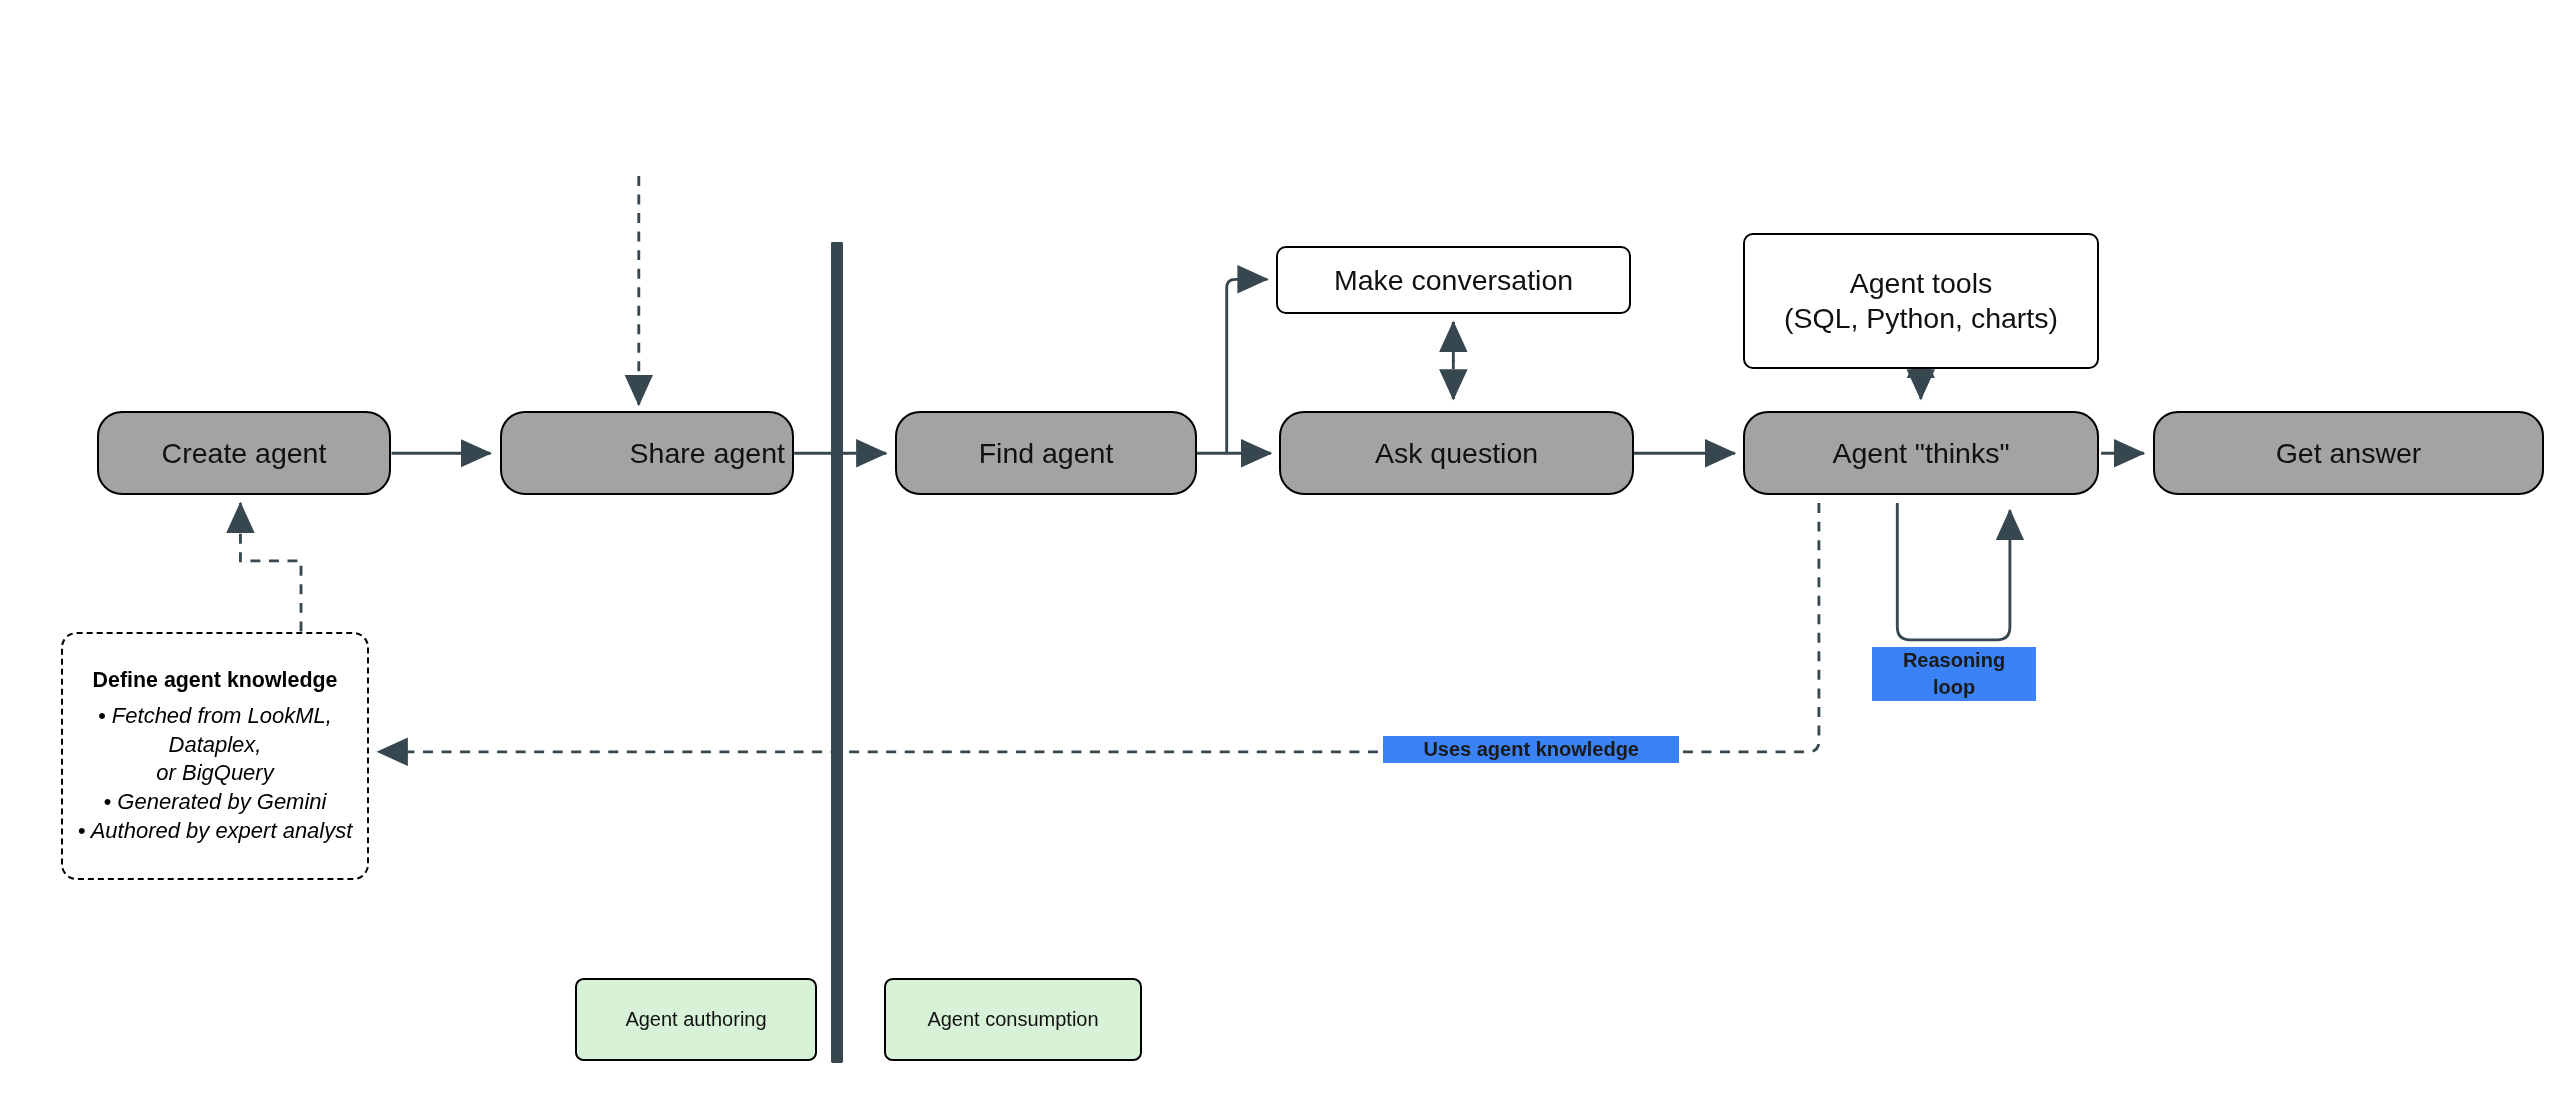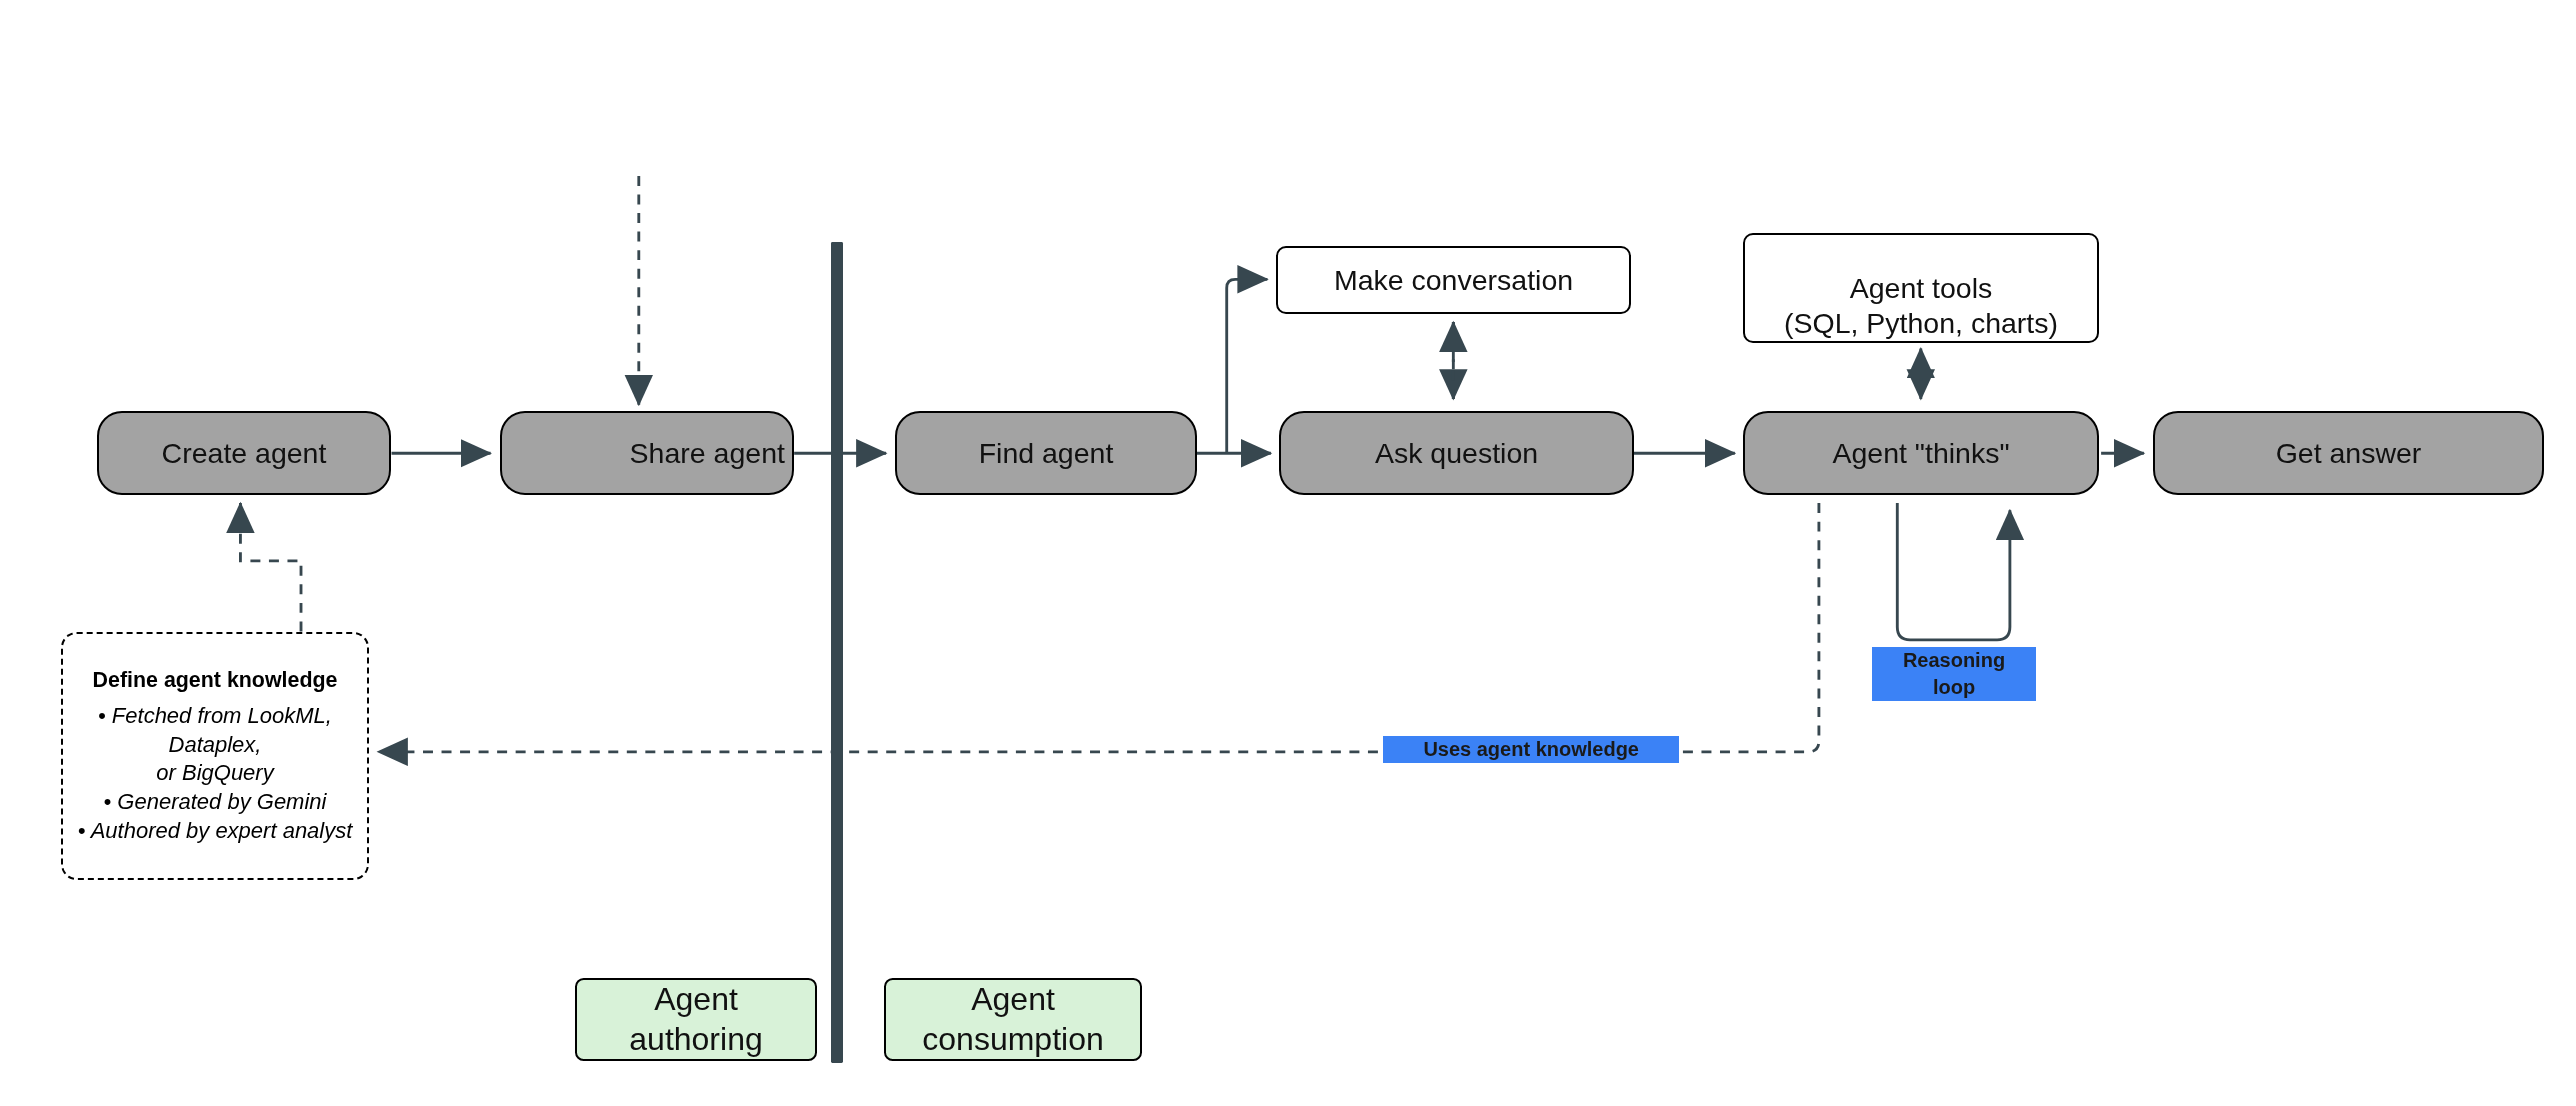--- a/index.html
+++ b/index.html
@@ -9,21 +9,21 @@
 
   .node{position:absolute;box-sizing:border-box;display:flex;align-items:center;
         justify-content:center;text-align:center;border:2.9px solid #000000;
         border-radius:10px;color:#111111;line-height:1.22;}
   .node.blue{background:#a3a3a3;border-radius:25px;}
   .node.white{background:#ffffff;}
   .node.green{background:#d8f2d8;border-width:2.9px;border-radius:8.6px;}
   .node .lbl{padding:0 7.1px;white-space:pre-line;}
 
   .f40{font-size:28.5px;}
-  .f34{font-size:32px;}
+  .f34{font-size:20px;}
 
   .annot{position:absolute;box-sizing:border-box;border:2.1px dashed #000000;
          background:#ffffff;display:flex;flex-direction:column;align-items:center;
          justify-content:center;text-align:center;color:#000000;}
   .annot.rounded{border-radius:15.7px;border-width:2.9px;}
   .annot .hd{font-weight:bold;font-size:21.4px;line-height:1.25;}
   .annot .it{font-style:italic;font-size:22px;line-height:1.3;}
   .annot .li{font-style:italic;font-size:22px;line-height:1.3;}
 
   .freelbl{position:absolute;font-weight:bold;font-size:20px;color:#1a1a1a;
@@ -101,21 +101,21 @@
   </div>
 
   <div class="node white" style="left:1276px;top:246px;width:355px;height:68px;">
     <span class="lbl f40">Make conversation</span>
   </div>
 
   <div class="node blue" style="left:1279px;top:411px;width:355px;height:84px;">
     <span class="lbl f40">Ask question</span>
   </div>
 
-  <div class="node white" style="left:1743px;top:233px;width:356px;height:110px;align-items:flex-end;">
+  <div class="node white" style="left:1743px;top:233px;width:356px;height:136px;">
     <span class="lbl f40">Agent tools
 (SQL, Python, charts)</span>
   </div>
 
   <div class="node blue" style="left:1743px;top:411px;width:356px;height:84px;">
     <span class="lbl f40">Agent "thinks"</span>
   </div>
 
   <div class="node blue" style="left:2153px;top:411px;width:391px;height:84px;">
     <span class="lbl f40">Get answer</span>

